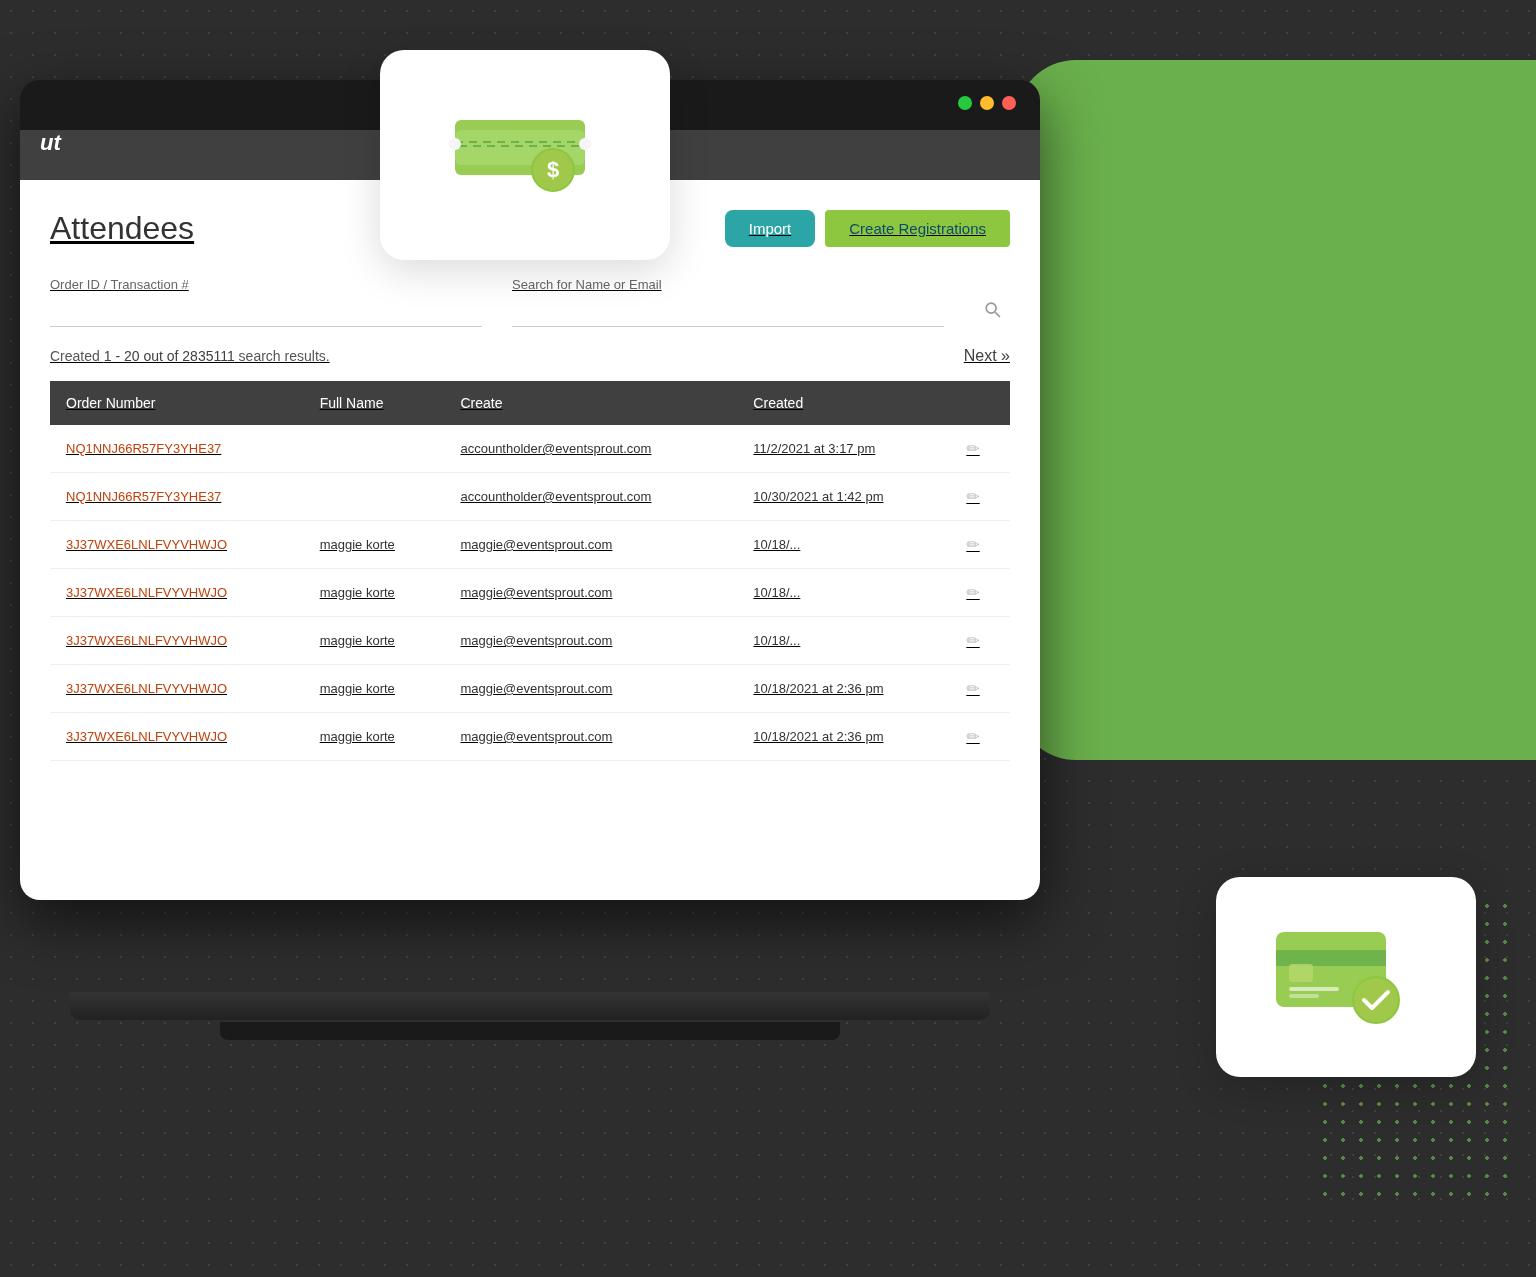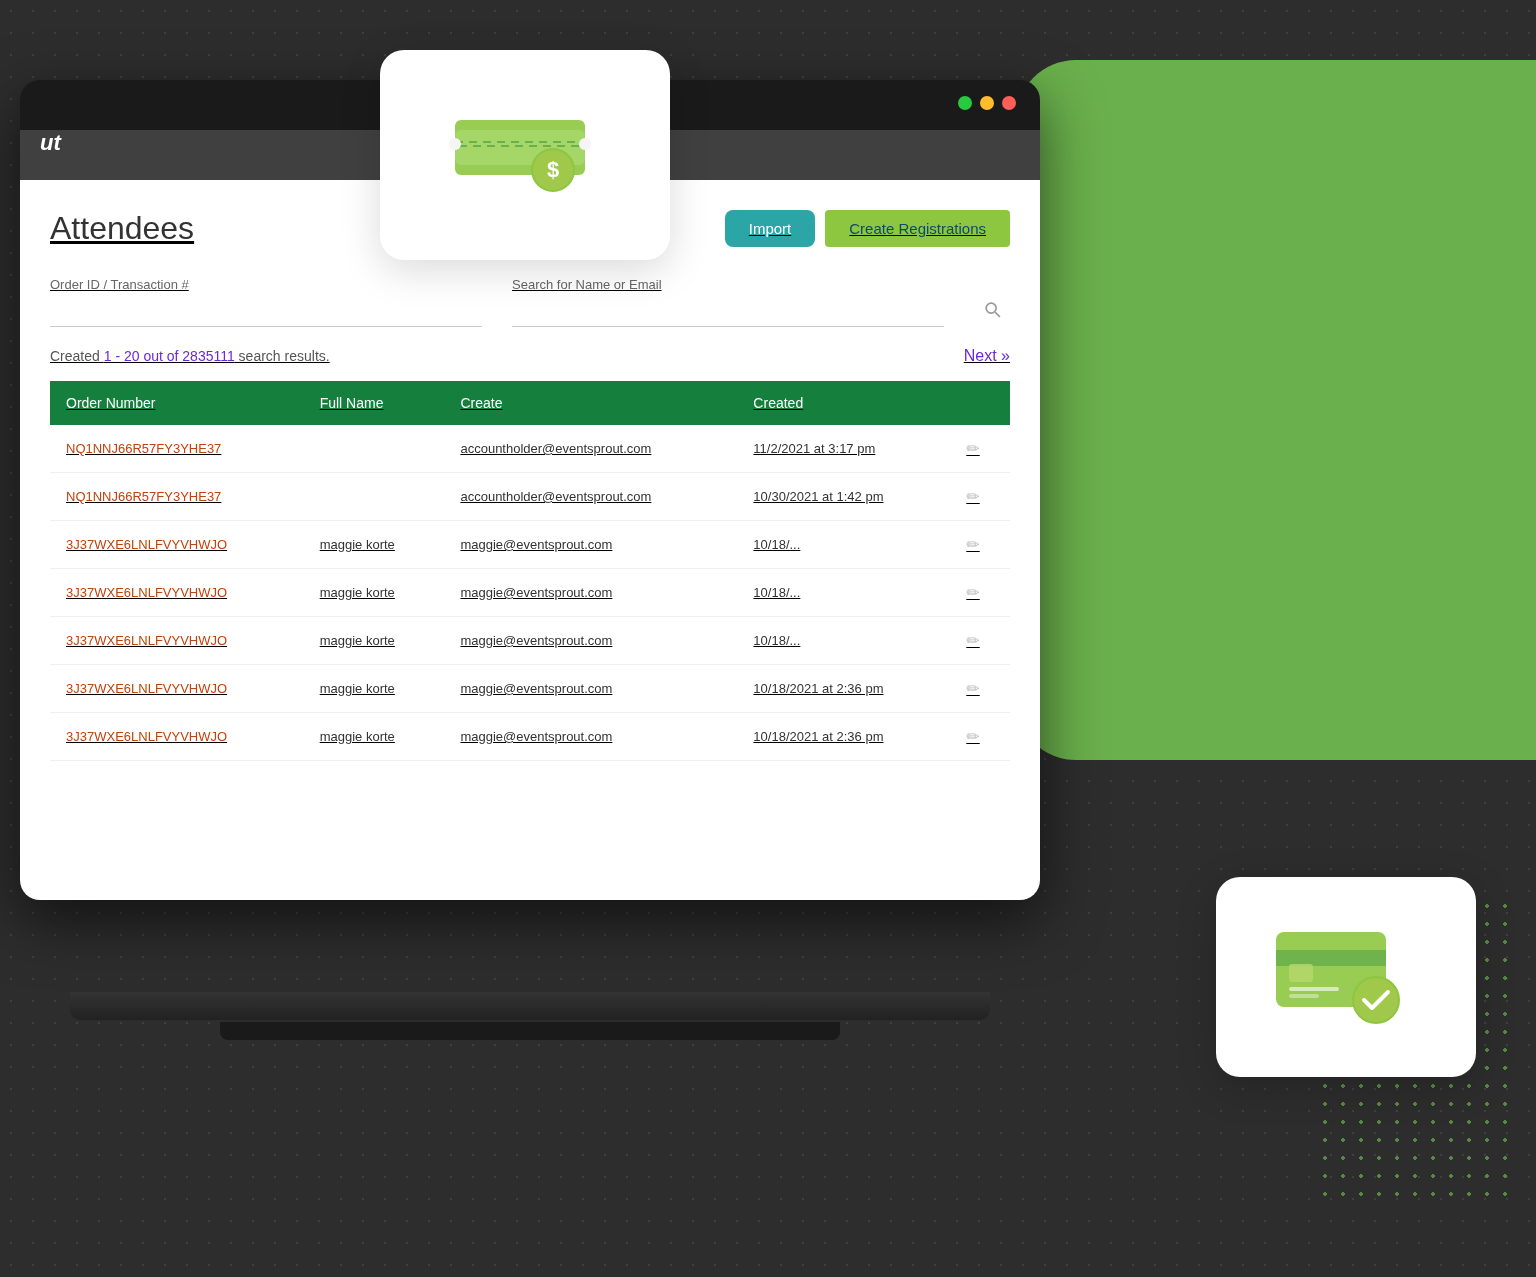--- a/index.html
+++ b/index.html
@@ -177,36 +177,36 @@
     
     .results-info {
       display: flex;
       justify-content: space-between;
       align-items: center;
       margin-bottom: 16px;
       font-size: 14px;
       color: #555;
     }
     .results-info a {
-      color: #6d28d9;
+      color: #404040;
       text-decoration: none;
     }
     .next-link {
       color: #5b7fcb;
       text-decoration: none;
       font-size: 16px;
     }
 
     
     .attendee-table {
       width: 100%;
       border-collapse: collapse;
     }
     .attendee-table thead tr {
-      background: #15803d;
+      background: #404040;
       color: #fff;
     }
     .attendee-table thead th {
       padding: 14px 16px;
       text-align: left;
       font-size: 14px;
       font-weight: 500;
     }
     .attendee-table tbody tr {
       border-bottom: 1px solid #eee;

